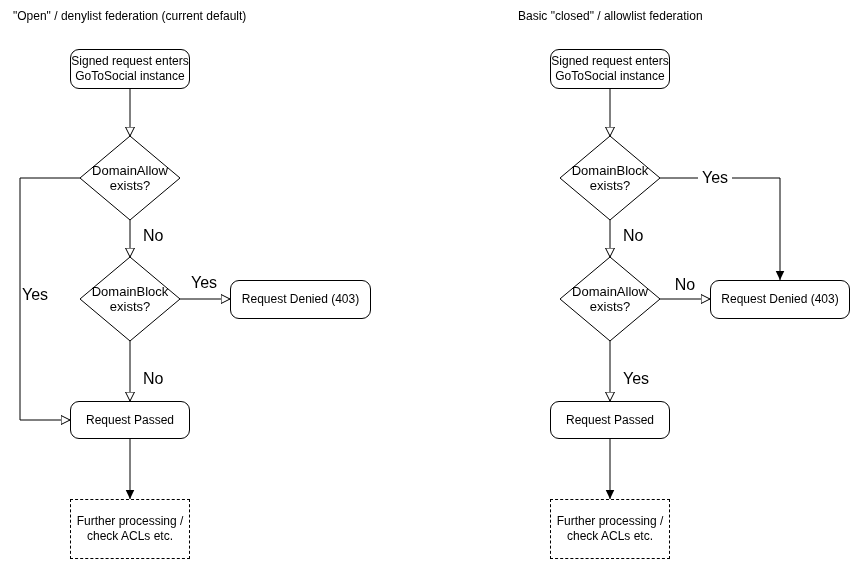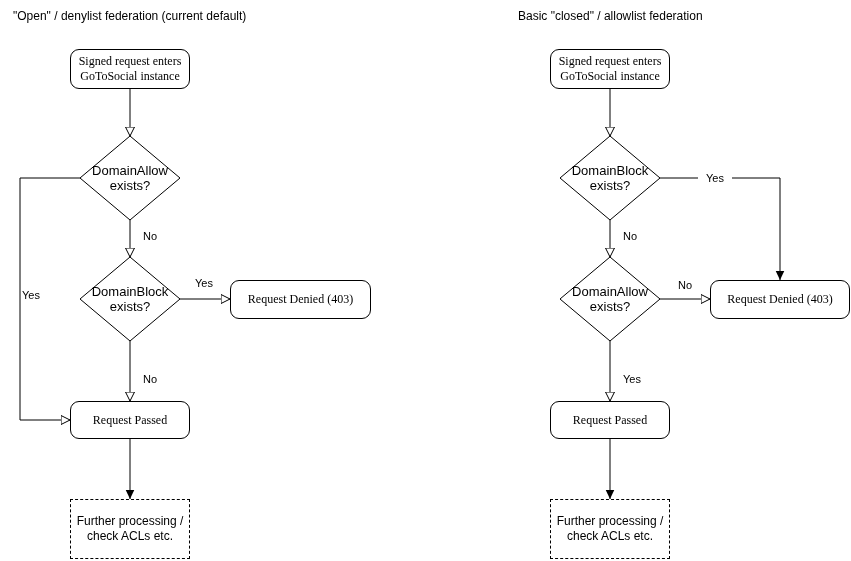--- a/index.html
+++ b/index.html
@@ -25,32 +25,32 @@
     border: 1px solid #000000;
     background: #ffffff;
     display: flex;
     align-items: center;
     justify-content: center;
     text-align: center;
     font-size: 12px;
     line-height: 15px;
     white-space: pre-line;
   }
-  .rounded { border-radius: 9px; font-family: Liberation Serif, serif; }
+  .rounded { border-radius: 9px; }
   .dashed { border-style: dashed; }
   .diamond-label {
     position: absolute;
     font-size: 13px;
     line-height: 15px;
     text-align: center;
     white-space: pre-line;
   }
   .edge-label {
     position: absolute;
-    font-size: 11px;
+    font-size: 16px;
     line-height: 12px;
     white-space: nowrap;
   }
   .edge-label.centered { text-align: center; }
   .edge-label.on-line { background: #ffffff; padding: 0 2px; }
   polygon.diamond { fill: #ffffff; stroke: #000000; stroke-width: 1; }
   path.edge { fill: none; stroke: #000000; stroke-width: 1; }
 </style>
 </head>
 <body>

